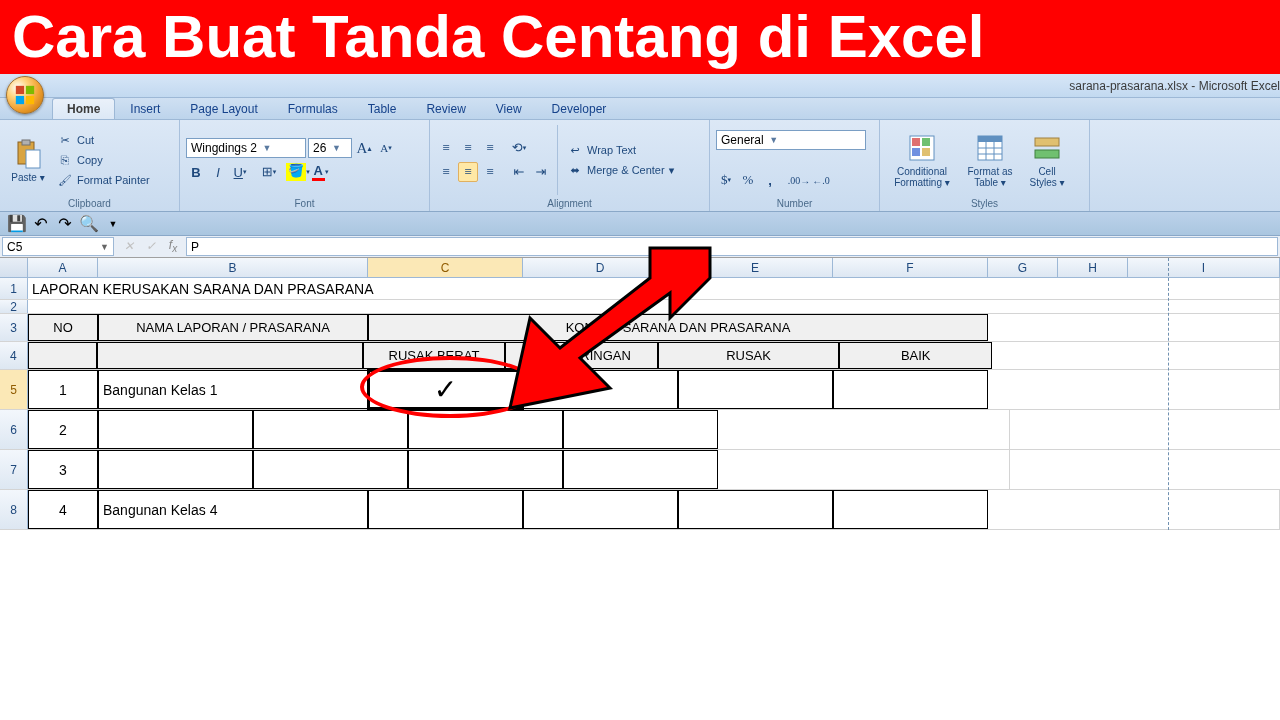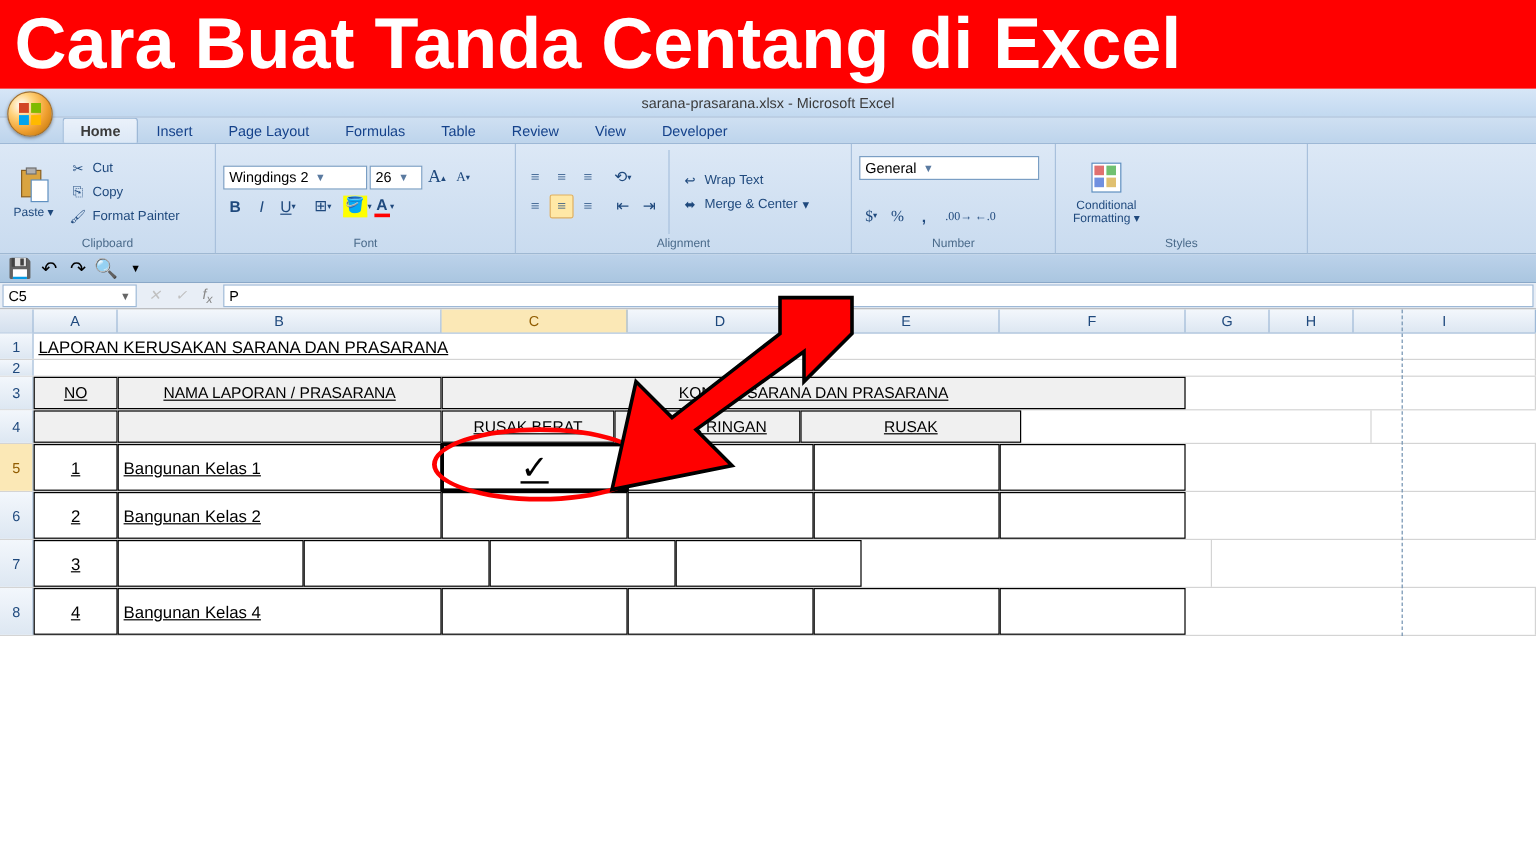--- a/index.html
+++ b/index.html
@@ -2,21 +2,21 @@
 <html><head>
 <meta charset="utf-8">
 <style>
 * { box-sizing: border-box; margin: 0; padding: 0; font-family: "Segoe UI", Tahoma, sans-serif; }
 body { width: 1280px; height: 720px; overflow: hidden; background: #fff; position: relative; }
 
 
 .banner { background: #ff0000; color: #fff; font-weight: 900; font-size: 60px; padding: 4px 12px; letter-spacing: 0px; line-height: 1.1; }
 
 
-.titlebar { height: 24px; background: linear-gradient(#d7e6f7,#c2d9f0); font-size: 12px; color: #3b3b3b; text-align: center; line-height: 24px; position: relative; border-bottom: 1px solid #9db8d6; }
+.titlebar { height: 24px; background: linear-gradient(#d7e6f7,#c2d9f0); font-size: 12px; color: #3b3b3b; text-align: right; line-height: 24px; position: relative; border-bottom: 1px solid #9db8d6; }
 .office-orb { position: absolute; left: 6px; top: 2px; width: 38px; height: 38px; border-radius: 50%; background: radial-gradient(circle at 30% 30%, #fff, #ffd27a 30%, #f0a030 60%, #b56a00); border: 1px solid #a07030; z-index: 10; box-shadow: 0 1px 3px rgba(0,0,0,.4); display:flex; align-items:center; justify-content:center; }
 .office-orb svg { width:22px; height:22px; }
 
 
 .ribbon-tabs { height: 22px; background: linear-gradient(#cfe0f2,#bdd4ec); display: flex; padding-left: 52px; border-bottom: 1px solid #9db8d6; font-size: 12px; }
 .ribbon-tab { padding: 3px 14px; color: #15428b; cursor: pointer; border: 1px solid transparent; border-bottom: none; }
 .ribbon-tab.active { background: linear-gradient(#eaf1fa,#dce8f6); border-color: #9db8d6; border-top-left-radius: 3px; border-top-right-radius: 3px; color: #3b3b3b; font-weight: bold; }
 
 
 .ribbon { height: 92px; background: linear-gradient(#dce8f6,#c9dbef); display: flex; border-bottom: 1px solid #8aa8c8; font-size: 11px; color: #1f497d; }
@@ -56,21 +56,21 @@
 
 .sheet { position: relative; background: #fff; }
 .colheaders { display: flex; height: 20px; background: linear-gradient(#f3f7fc,#dde7f2); border-bottom: 1px solid #9db8d6; font-size: 12px; }
 .corner { width: 28px; border-right: 1px solid #9db8d6; background: linear-gradient(#e8eef6,#d4e0ee); }
 .colh { border-right: 1px solid #9db8d6; text-align: center; line-height: 20px; color: #1f497d; }
 .colh.sel { background: #fbe8b6; color: #915c00; }
 
 .row { display: flex; border-bottom: 1px solid #d4d4d4; }
 .rowh { width: 28px; background: linear-gradient(#f3f7fc,#dde7f2); border-right: 1px solid #9db8d6; text-align: center; font-size: 12px; color: #1f497d; display:flex; align-items:center; justify-content:center; }
 .rowh.sel { background: #fbe8b6; color: #915c00; }
-.cell { border-right: 1px solid #d4d4d4; font-size: 14px; padding: 2px 4px; display: flex; align-items: center; color: #000; overflow: hidden; white-space: nowrap; text-decoration: underline; }
+.cell { border-right: 1px solid #d4d4d4; font-size: 14px; padding: 2px 4px; display: flex; align-items: center; color: #000; overflow: hidden; white-space: nowrap; }
 
 
 .tbl-border { border: 1.5px solid #000 !important; }
 .tbl-header { background: #f0f0f0; justify-content: center; font-size: 13px; }
 .tbl-center { justify-content: center; }
 
 .selected-cell { outline: 3px solid #000; outline-offset: -2px; background: #fff; position: relative; z-index: 2; }
 
 
 .circle-annot { position: absolute; border: 4px solid #ff0000; border-radius: 50%; pointer-events: none; z-index: 20; }
@@ -239,20 +239,42 @@
             <svg width="28" height="28">
               <rect x="2" y="2" width="24" height="24" fill="#fff" stroke="#6090c0"></rect>
               <rect x="4" y="4" width="8" height="8" fill="#e07070"></rect>
               <rect x="14" y="4" width="8" height="8" fill="#70c070"></rect>
               <rect x="4" y="14" width="8" height="8" fill="#7090e0"></rect>
               <rect x="14" y="14" width="8" height="8" fill="#e0c070"></rect>
             </svg>
           </div>
         <div class="lbl"><span>Conditional Formatting</span> ▾</div>
       </div>
+      <div class="big-btn" style="width:56px">
+        <div class="ico">
+            <svg width="28" height="28">
+              <rect x="2" y="2" width="24" height="24" fill="#fff" stroke="#6090c0"></rect>
+              <rect x="2" y="2" width="24" height="6" fill="#6090c0"></rect>
+              <line x1="2" y1="14" x2="26" y2="14" stroke="#6090c0"></line>
+              <line x1="2" y1="20" x2="26" y2="20" stroke="#6090c0"></line>
+              <line x1="10" y1="2" x2="10" y2="26" stroke="#6090c0"></line>
+              <line x1="18" y1="2" x2="18" y2="26" stroke="#6090c0"></line>
+            </svg>
+          </div>
+        <div class="lbl"><span>Format as Table</span> ▾</div>
+      </div>
+      <div class="big-btn" style="width:50px">
+        <div class="ico">
+            <svg width="28" height="28">
+              <rect x="2" y="4" width="24" height="8" fill="#e0c070" stroke="#a08040"></rect>
+              <rect x="2" y="16" width="24" height="8" fill="#70c070" stroke="#408040"></rect>
+            </svg>
+          </div>
+        <div class="lbl"><span>Cell Styles</span> ▾</div>
+      </div>
     </div>
     <div class="group-label">Styles</div>
   </div>
 </div>
 
 <div class="qat">
   <span class="q">💾</span>
   <span class="q">↶</span>
   <span class="q">↷</span>
   <span class="q">🔍</span>
@@ -307,39 +329,39 @@
     <div class="cell" style="width:292px"></div>
   </div>
 
   <div class="row" style="height:28px">
     <div class="rowh">4</div>
     <div class="cell tbl-border tbl-header" style="width:70px;border-top:none"></div>
     <div class="cell tbl-border tbl-header" style="width:270px;border-top:none"></div>
     <div class="cell tbl-border tbl-header" style="width:144px">RUSAK BERAT</div>
     <div class="cell tbl-border tbl-header" style="width:155px">RUSAK RINGAN</div>
     <div class="cell tbl-border tbl-header" style="width:184px">RUSAK</div>
+    <div class="cell tbl-border tbl-header" style="width:155px">BAIK</div>
     <div class="cell" style="width:292px"></div>
   </div>
 
   <div class="row" style="height:40px">
     <div class="rowh sel">5</div>
     <div class="cell tbl-border tbl-center" style="width:70px">1</div>
     <div class="cell tbl-border" style="width:270px">Bangunan Kelas 1</div>
     <div class="cell tbl-border tbl-center selected-cell" style="width:155px">
         <span class="checkmark">✓</span>
       </div>
     <div class="cell tbl-border" style="width:155px"></div>
     <div class="cell tbl-border" style="width:155px"></div>
     <div class="cell tbl-border" style="width:155px"></div>
     <div class="cell" style="width:292px"></div>
   </div>
   <div class="row" style="height:40px">
     <div class="rowh">6</div>
     <div class="cell tbl-border tbl-center" style="width:70px">2</div>
-    <div class="cell tbl-border" style="width:270px">Bangunan Kelas 2</div>
     <div class="cell tbl-border" style="width:155px"></div>
     <div class="cell tbl-border" style="width:155px"></div>
     <div class="cell tbl-border" style="width:155px"></div>
     <div class="cell tbl-border" style="width:155px"></div>
     <div class="cell" style="width:292px"></div>
   </div>
   <div class="row" style="height:40px">
     <div class="rowh">7</div>
     <div class="cell tbl-border tbl-center" style="width:70px">3</div>
     <div class="cell tbl-border" style="width:155px"></div>

